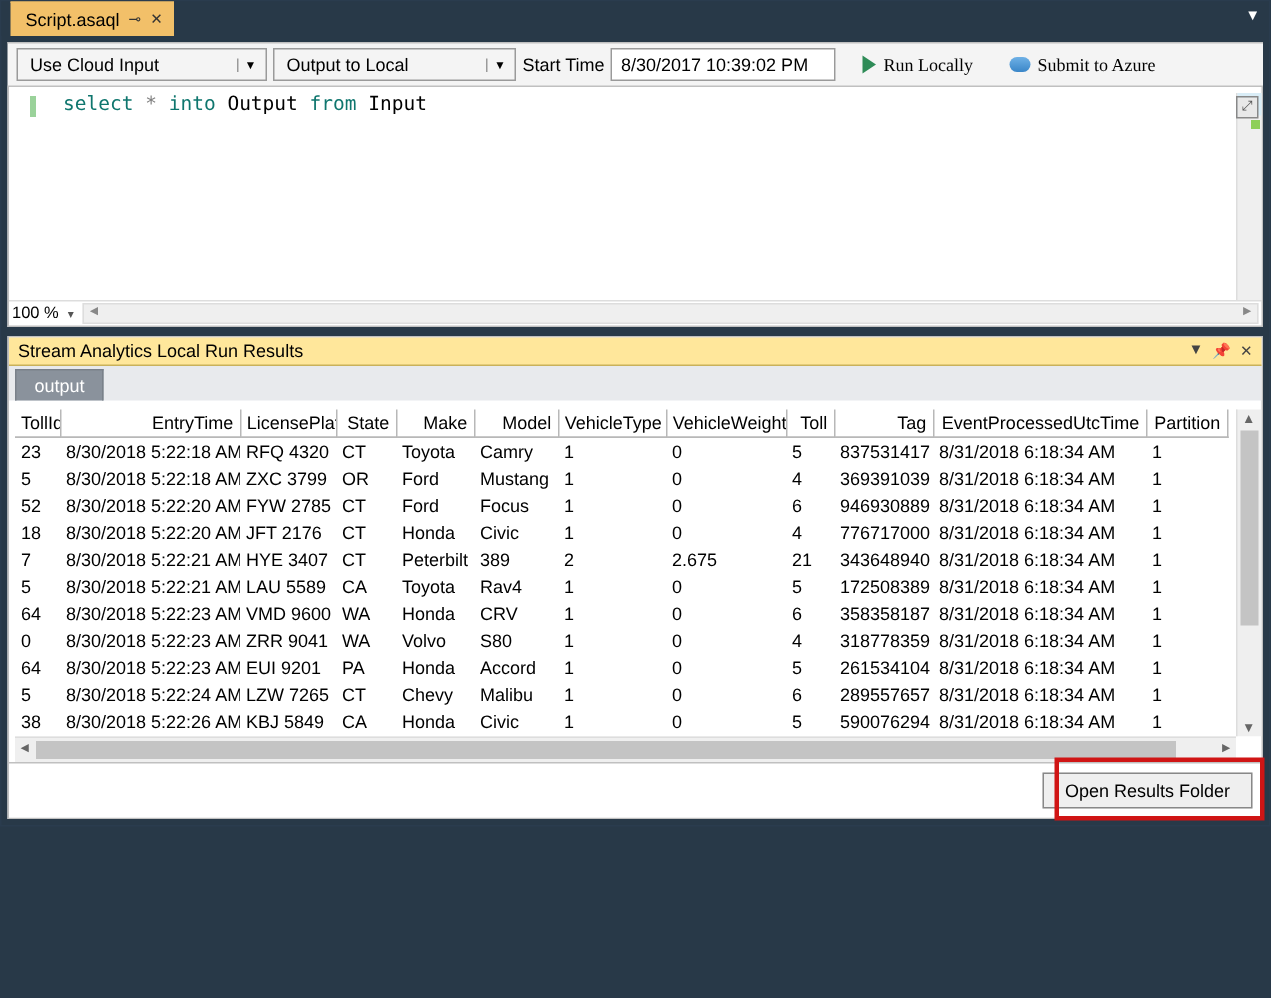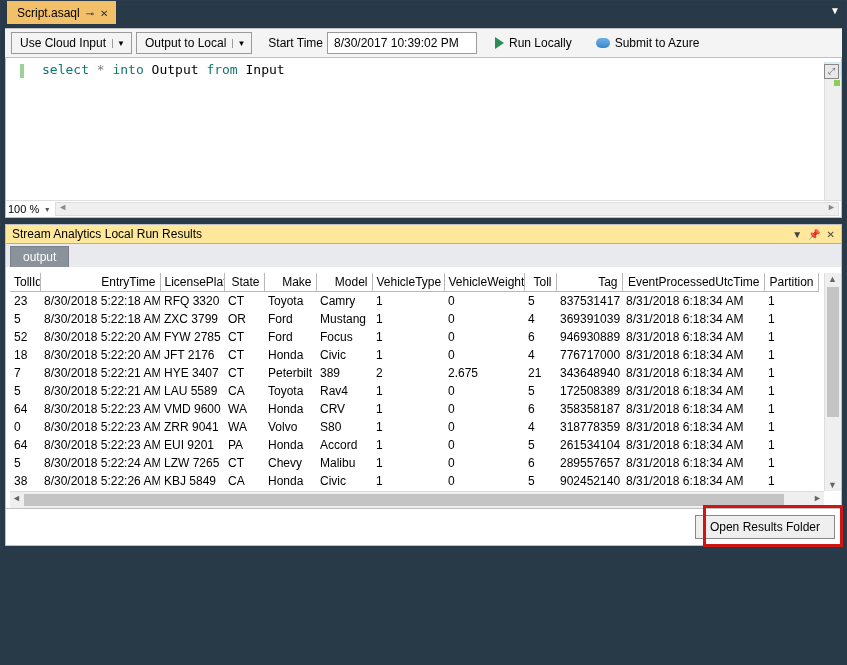--- a/index.html
+++ b/index.html
@@ -64,43 +64,44 @@
   .btn {
     background: #f4f4f4;
     border: 1px solid #9a9a9a;
     padding: 2px 8px;
     height: 22px;
     display: flex;
     align-items: center;
     cursor: pointer;
     font-size: 12px;
   }
-  .btn.combo { padding-right: 2px; }
+  .btn.combo { padding-right: 2px; gap: 46px; }
   .btn .caret {
     border-left: 1px solid #9a9a9a;
     margin-left: 6px;
     padding: 0 4px;
     font-size: 8px;
   }
-  .toolbar .starttime-label { margin-left: 12px; }
+  .toolbar .starttime-label { margin-left: 0; }
   .toolbar .starttime-box {
     border: 1px solid #9a9a9a;
     background: #fff;
     padding: 2px 6px;
     height: 22px;
     display: flex; align-items: center;
     width: 150px;
   }
   .link-btn {
     display: flex;
     align-items: center;
     gap: 5px;
     padding: 2px 6px;
     cursor: pointer;
     margin-left: 8px;
+    font-family: Liberation Serif, serif;
   }
   .play-icon {
     width: 0; height: 0;
     border-left: 9px solid #2e8b57;
     border-top: 6px solid transparent;
     border-bottom: 6px solid transparent;
   }
   .cloud-icon {
     width: 14px; height: 10px;
     border-radius: 6px;
@@ -404,21 +405,21 @@
                 <th>Toll</th>
                 <th>Tag</th>
                 <th>EventProcessedUtcTime</th>
                 <th>Partition</th>
               </tr>
             </thead>
           <tbody id="grid-body">
               <tr>
                 <td>23</td>
                 <td>8/30/2018 5:22:18 AM</td>
-                <td>RFQ 3320</td>
+                <td>RFQ 4320</td>
                 <td>CT</td>
                 <td>Toyota</td>
                 <td>Camry</td>
                 <td>1</td>
                 <td>0</td>
                 <td>5</td>
                 <td>837531417</td>
                 <td>8/31/2018 6:18:34 AM</td>
                 <td>1</td>
               </tr>
@@ -551,21 +552,21 @@
               <tr>
                 <td>38</td>
                 <td>8/30/2018 5:22:26 AM</td>
                 <td>KBJ 5849</td>
                 <td>CA</td>
                 <td>Honda</td>
                 <td>Civic</td>
                 <td>1</td>
                 <td>0</td>
                 <td>5</td>
-                <td>902452140</td>
+                <td>590076294</td>
                 <td>8/31/2018 6:18:34 AM</td>
                 <td>1</td>
               </tr>
             </tbody>
         </table>
         <div class="grid-vscroll">
           <span class="up">▲</span>
             <div class="thumb"></div>
             <span class="dn">▼</span>
         </div>

